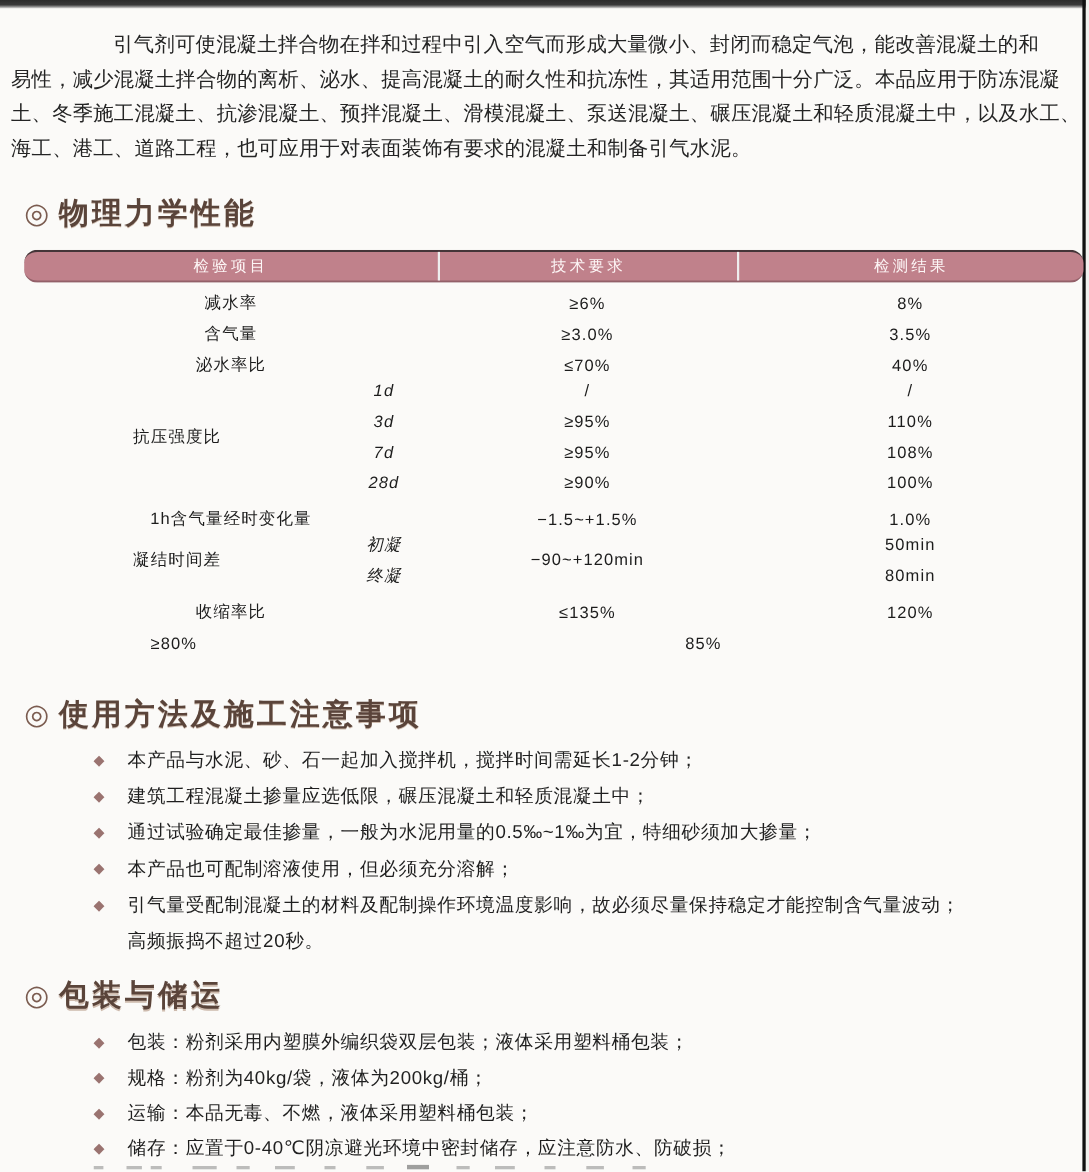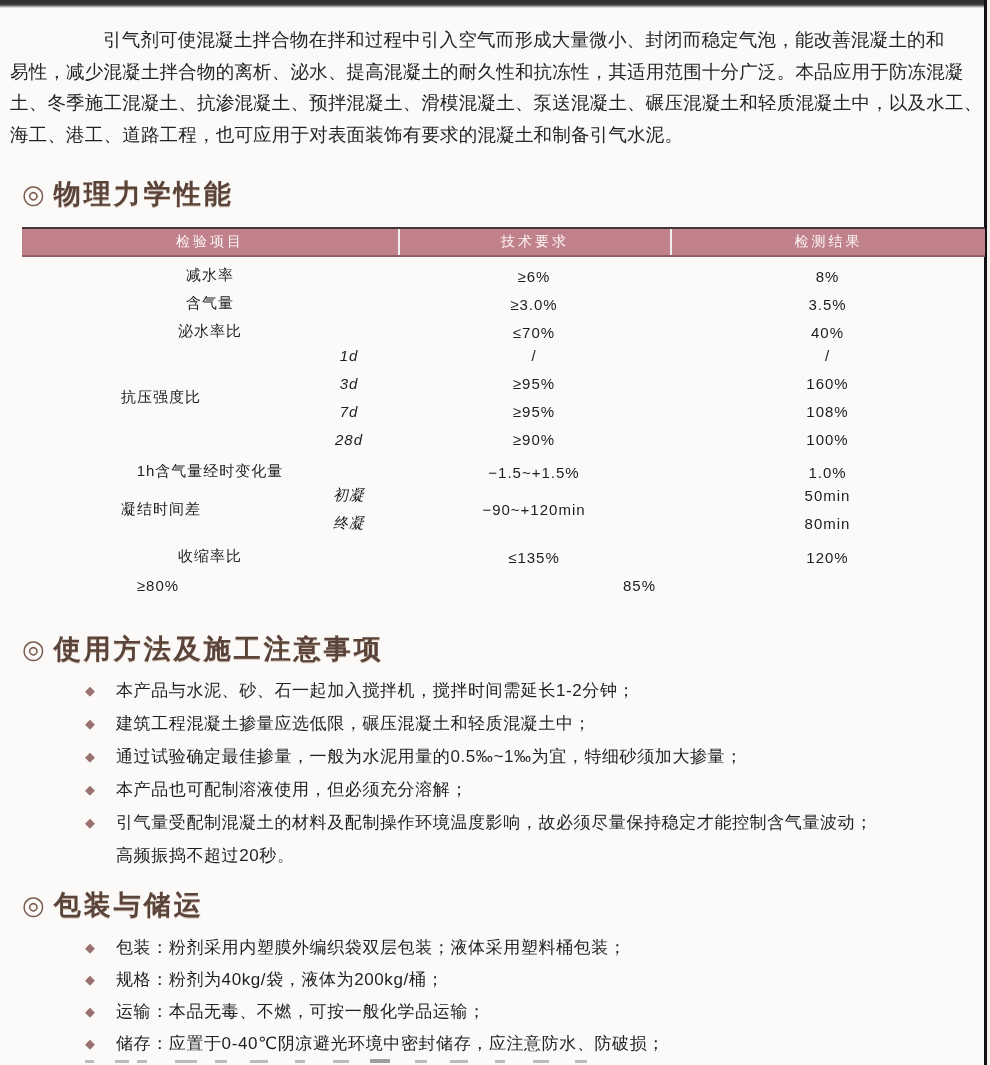--- a/index.html
+++ b/index.html
@@ -23,21 +23,21 @@
   
   .sec-head{position:absolute;left:22px;display:flex;align-items:center;}
   .sec-head .marker{font-size:26px;color:#7b5c50;margin-right:9px;line-height:1;}
   .sec-head .txt{font-size:27px;font-weight:bold;letter-spacing:3px;color:#5a443a;
     text-shadow:0 1px 0 rgba(150,110,85,.45);}
   #sec1{top:176px;} #sec2{top:631px;} #sec3{top:887px;}
 
   
   .tbl{position:absolute;left:22px;top:227px;width:963px;}
   .thead{display:flex;height:26px;background:#c0818b;
-    border-top:2px solid #443538;border-bottom:2px solid #936069;}
+    border-top:2px solid #443538;border-bottom:2px solid #936069;border-radius:12px;}
   .th{display:flex;align-items:center;justify-content:center;
     color:#fdf6f6;font-size:14px;letter-spacing:3px;}
   .th.c1{width:376px;} .th.c2{width:272px;border-left:2px solid #eee;box-sizing:border-box;}
   .th.c3{flex:1;border-left:2px solid #eee;box-sizing:border-box;}
   .tbody{font-size:15px;color:#1c1c1c;letter-spacing:1px;}
   .trow{display:flex;height:28px;align-items:flex-end;}
   .td{display:flex;align-items:center;justify-content:center;}
   .td.c1{width:376px;} .td.c2{width:272px;} .td.c3{flex:1;}
   
   .block{display:flex;}
@@ -117,21 +117,21 @@
         <div class="sub">28d</div>
       </div>
       <div class="bl-col2">
         <div class="sub">/</div>
         <div class="sub">≥95%</div>
         <div class="sub">≥95%</div>
         <div class="sub">≥90%</div>
       </div>
       <div class="bl-col3">
         <div class="sub">/</div>
-        <div class="sub">160%</div>
+        <div class="sub">110%</div>
         <div class="sub">108%</div>
         <div class="sub">100%</div>
       </div>
     </div>
 
     <div class="trow">
       <div class="td c1">1h含气量经时变化量</div>
       <div class="td c2">−1.5~+1.5%</div>
       <div class="td c3">1.0%</div>
     </div>
@@ -203,21 +203,21 @@
   <div class="b-row">
     <span class="diamond">◆</span>
     <span class="b-txt">包装：粉剂采用内塑膜外编织袋双层包装；液体采用塑料桶包装；</span>
   </div>
   <div class="b-row">
     <span class="diamond">◆</span>
     <span class="b-txt">规格：粉剂为40kg/袋，液体为200kg/桶；</span>
   </div>
   <div class="b-row">
     <span class="diamond">◆</span>
-    <span class="b-txt">运输：本品无毒、不燃，可按一般化学品运输；</span>
+    <span class="b-txt">运输：本品无毒、不燃，液体采用塑料桶包装；</span>
   </div>
   <div class="b-row">
     <span class="diamond">◆</span>
     <span class="b-txt">储存：应置于0-40℃阴凉避光环境中密封储存，应注意防水、防破损；</span>
   </div>
 </div>
 
 <div class="clipped">
   <span class="frag" style="left:0;width:9px;"></span>
   <span class="frag" style="left:30px;width:14px;"></span>

